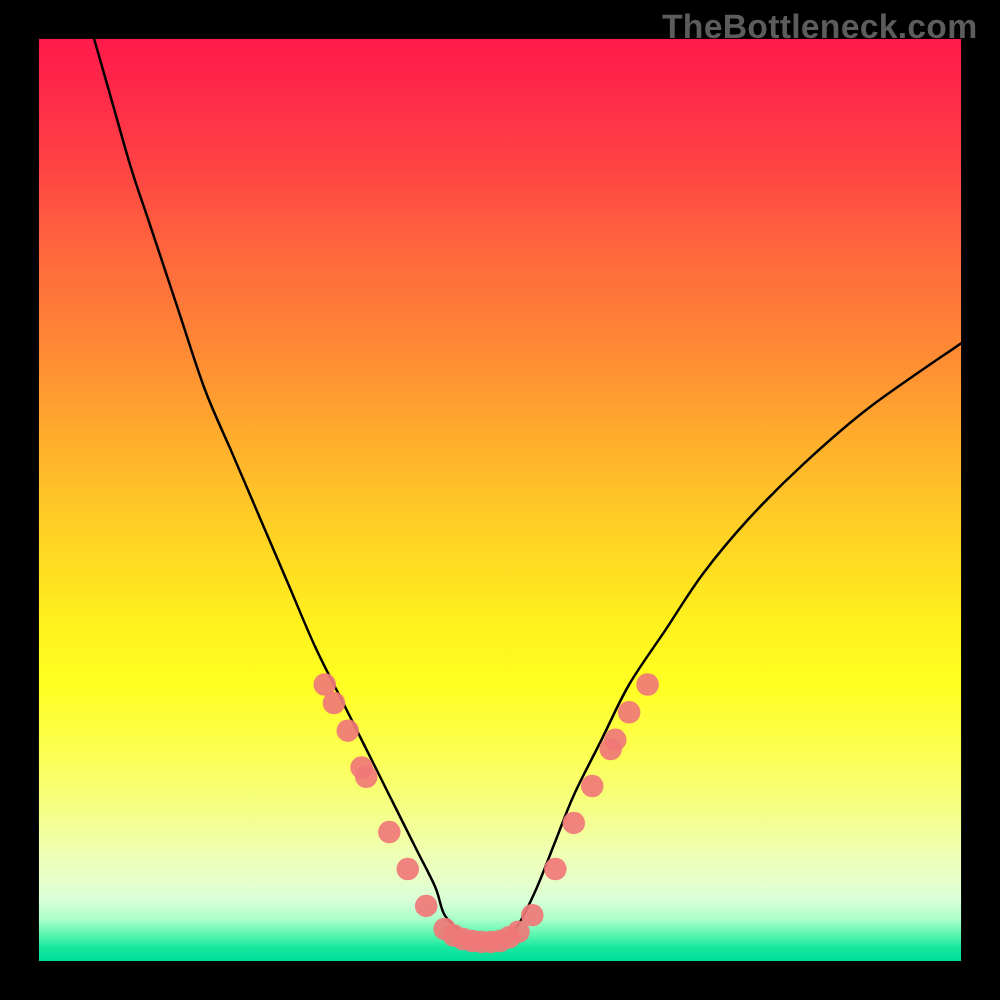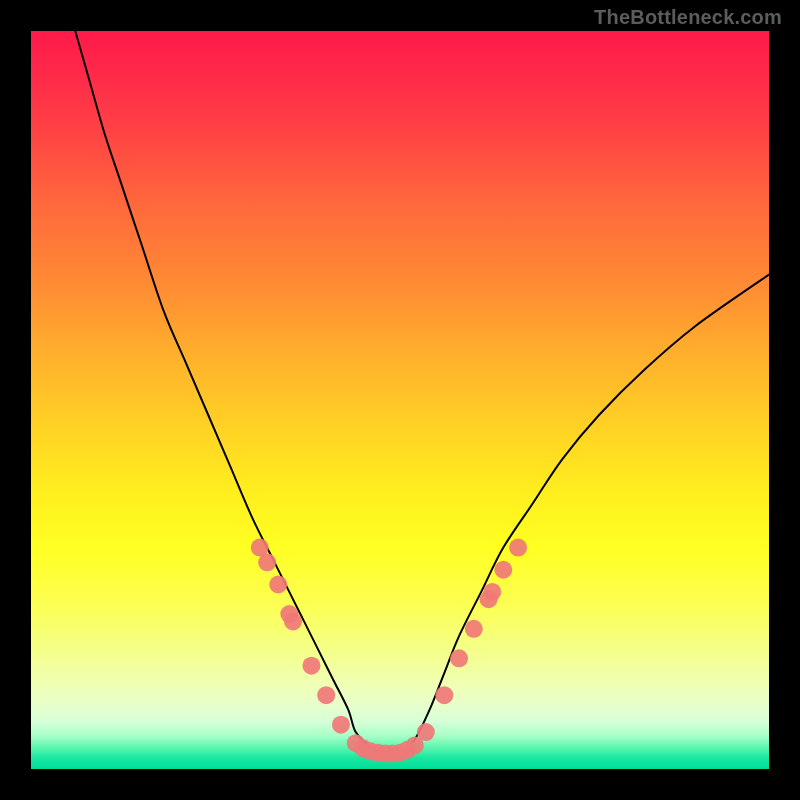--- a/index.html
+++ b/index.html
@@ -9,21 +9,21 @@
     width: 800px;
     height: 800px;
     background: #000;
   }
   .watermark {
     position: absolute;
     top: 6px;
     right: 18px;
     color: #5c5c5c;
     font-family: Arial, Helvetica, sans-serif;
-    font-size: 20px;
+    font-size: 27px;
     font-weight: 600;
     letter-spacing: 0.2px;
     z-index: 10;
   }
   .plot {
     position: absolute;
     left: 31px;
     top: 31px;
     width: 738px;
     height: 738px;

